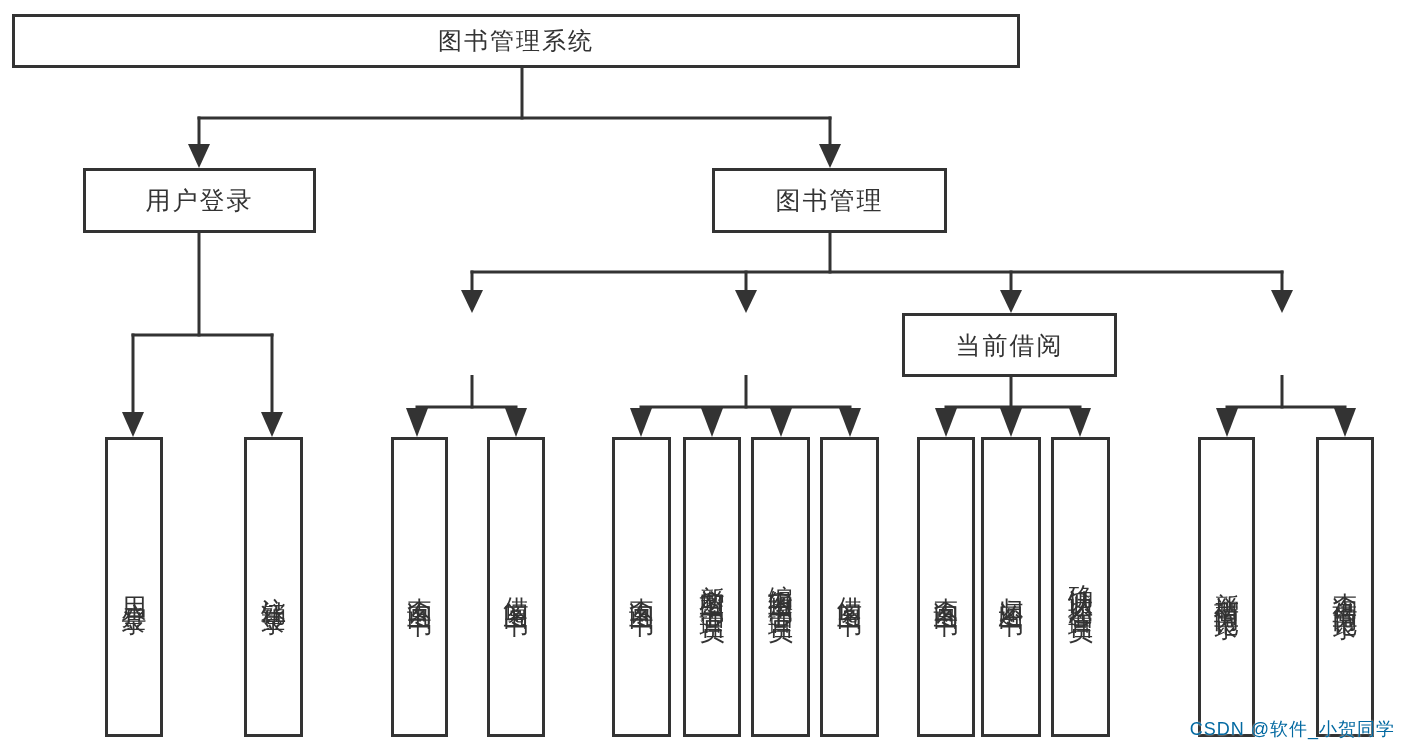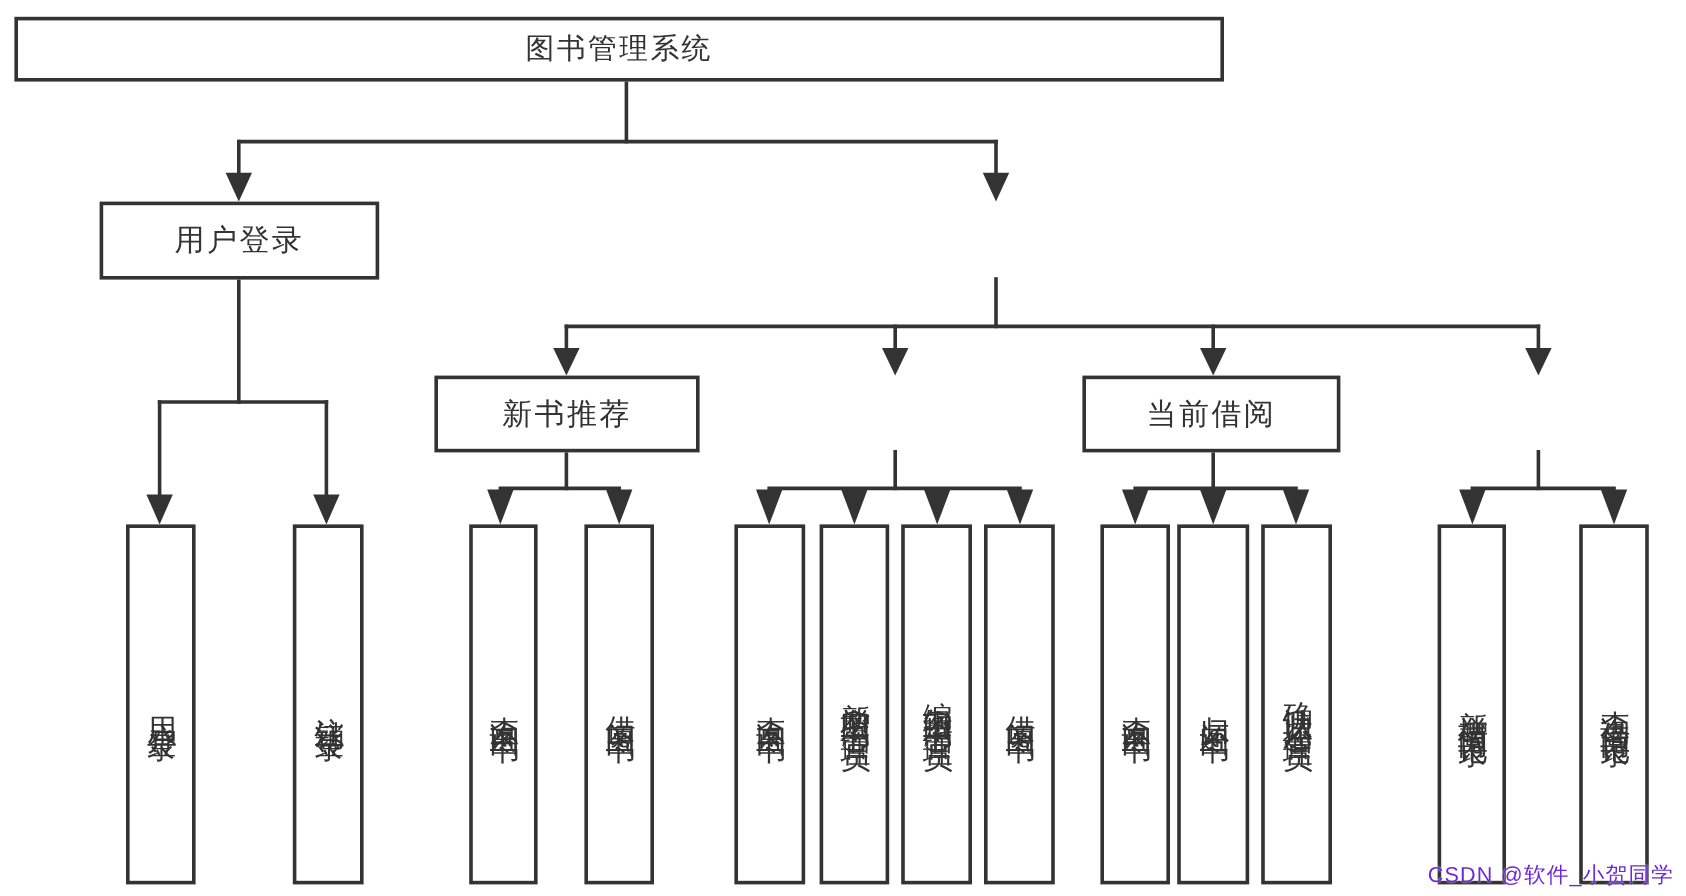--- a/index.html
+++ b/index.html
@@ -30,21 +30,21 @@
     writing-mode:vertical-rl;
     text-orientation:mixed;
     font-size:25px;
     letter-spacing:5px;
     white-space:normal;
   }
   .watermark{
     position:absolute;
     right:10px;bottom:6px;
     font-size:18px;
-    color:#6d28d9;
+    color:#0369a1;
     letter-spacing:1px;
     text-shadow:0 0 2px #ffffff;
   }
 </style>
 </head>
 <body>
 
 <div class="stage">
 
   <svg class="wires" width="1405" height="747" viewBox="0 0 1405 747">
@@ -110,22 +110,22 @@
         <line x1="1225.5" y1="407" x2="1346.5" y2="407"></line>
         <polygon points="1216,408 1238,408 1227,437" stroke="none"></polygon>
         <polygon points="1334,408 1356,408 1345,437" stroke="none"></polygon>
       </g>
     </g>
   </svg>
 
   <div class="box root" style="left:12px;top:14px;width:1008px;height:54px">图书管理系统</div>
 
   <div class="box" style="left:83px;top:168px;width:233px;height:65px">用户登录</div>
+  <div class="box" style="left:712px;top:168px;width:235px;height:65px">图书管理</div>
 
-  <div class="box" style="left:362px;top:313px;width:221px;height:64px">新书推荐</div>
   <div class="box" style="left:902px;top:313px;width:215px;height:64px">当前借阅</div>
 
   <div class="box leaf" style="left:105px;top:437px;width:58px;height:300px">用户登录</div>
   <div class="box leaf" style="left:244px;top:437px;width:59px;height:300px">注销登录</div>
 
   <div class="box leaf" style="left:391px;top:437px;width:57px;height:300px">查询图书</div>
   <div class="box leaf" style="left:487px;top:437px;width:58px;height:300px">借阅图书</div>
 
   <div class="box leaf" style="left:612px;top:437px;width:59px;height:300px">查询图书</div>
   <div class="box leaf" style="left:683px;top:437px;width:58px;height:300px">新增图书（管理员）</div>

